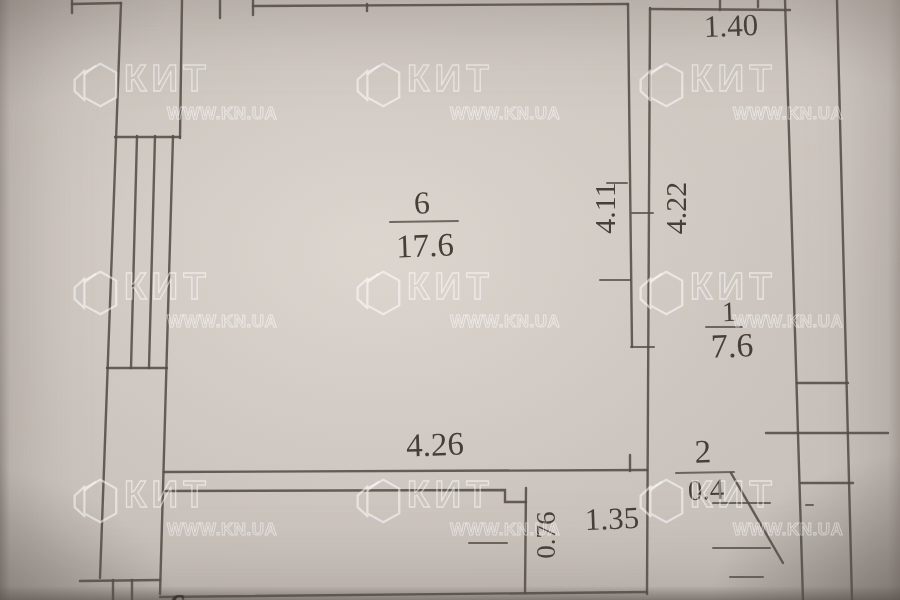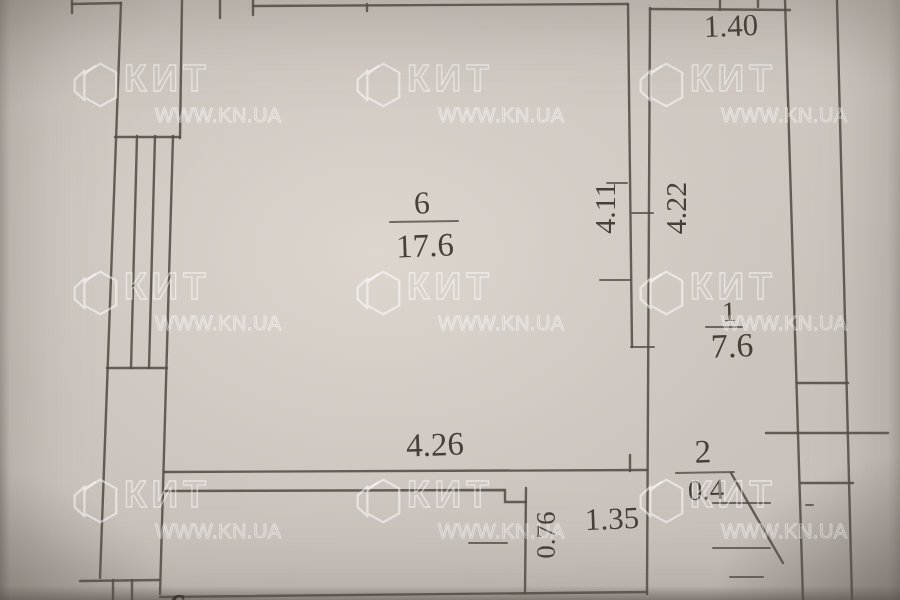--- a/index.html
+++ b/index.html
@@ -34,22 +34,22 @@
   }
   .lbl.vert{transform:translate(-50%,-50%) rotate(-90deg);}
   .wm{position:absolute;width:210px;height:70px;opacity:0.85;filter:blur(0.3px);pointer-events:none;}
   .wm svg{position:absolute;left:0;top:0;}
   .wm-brand{
     position:absolute;left:52px;top:-2px;
     font-family:"Liberation Sans", sans-serif;font-weight:bold;font-size:37px;letter-spacing:5px;
     color:transparent;-webkit-text-stroke:1.3px rgba(255,255,255,0.62);
   }
   .wm-url{
-    position:absolute;left:83px;top:44px;
-    font-family:"Liberation Sans", sans-serif;font-weight:normal;font-size:20px;letter-spacing:0.5px;
+    position:absolute;left:95px;top:44px;
+    font-family:"Liberation Sans", sans-serif;font-weight:bold;font-size:17px;letter-spacing:0.5px;
     color:transparent;-webkit-text-stroke:1px rgba(255,255,255,0.58);
   }
 </style>
 </head>
 <body>
 
 <div class="photo">
 
   <div class="plan-layer">
     <svg class="plan-svg" width="900" height="600" viewBox="0 0 900 600">

